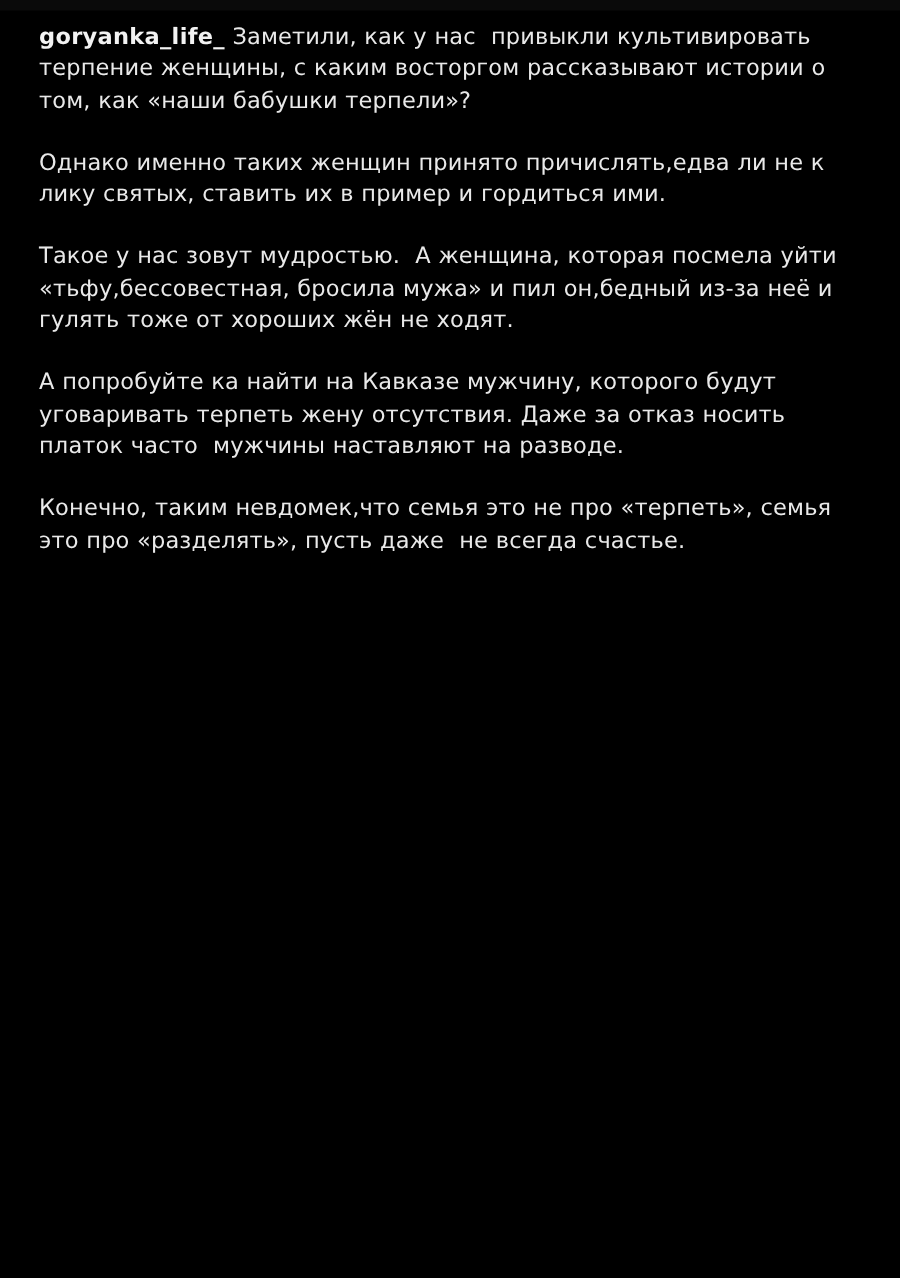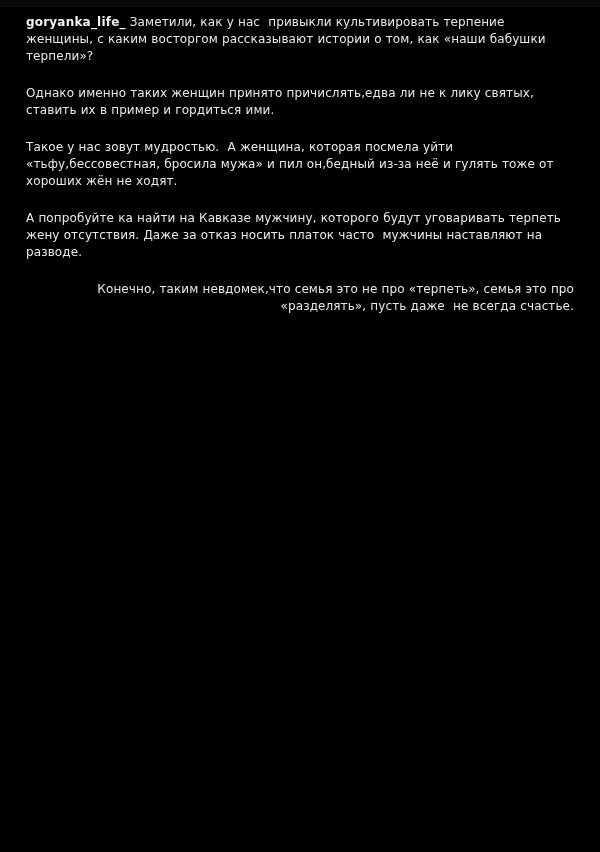--- a/index.html
+++ b/index.html
@@ -24,32 +24,31 @@
   .top-sliver {
     position: absolute;
     top: 0;
     left: 0;
     width: 600px;
     height: 7px;
     background: #0a0a0a;
   }
   .post-body {
     color: #e9e9e9;
-    font-size: 12px;
+    font-size: 15px;
     line-height: 1.42;
     letter-spacing: 0.1px;
     word-spacing: 0.2px;
   }
   .para {
     margin: 0 0 20px 0;
     white-space: pre-wrap;
   }
   .para:last-child {
     margin-bottom: 0;
-    text-align: right;
   }
   .username {
     font-weight: bold;
     color: #f3f3f3;
     letter-spacing: 0.2px;
   }
 </style>
 </head>
 <body>
 

